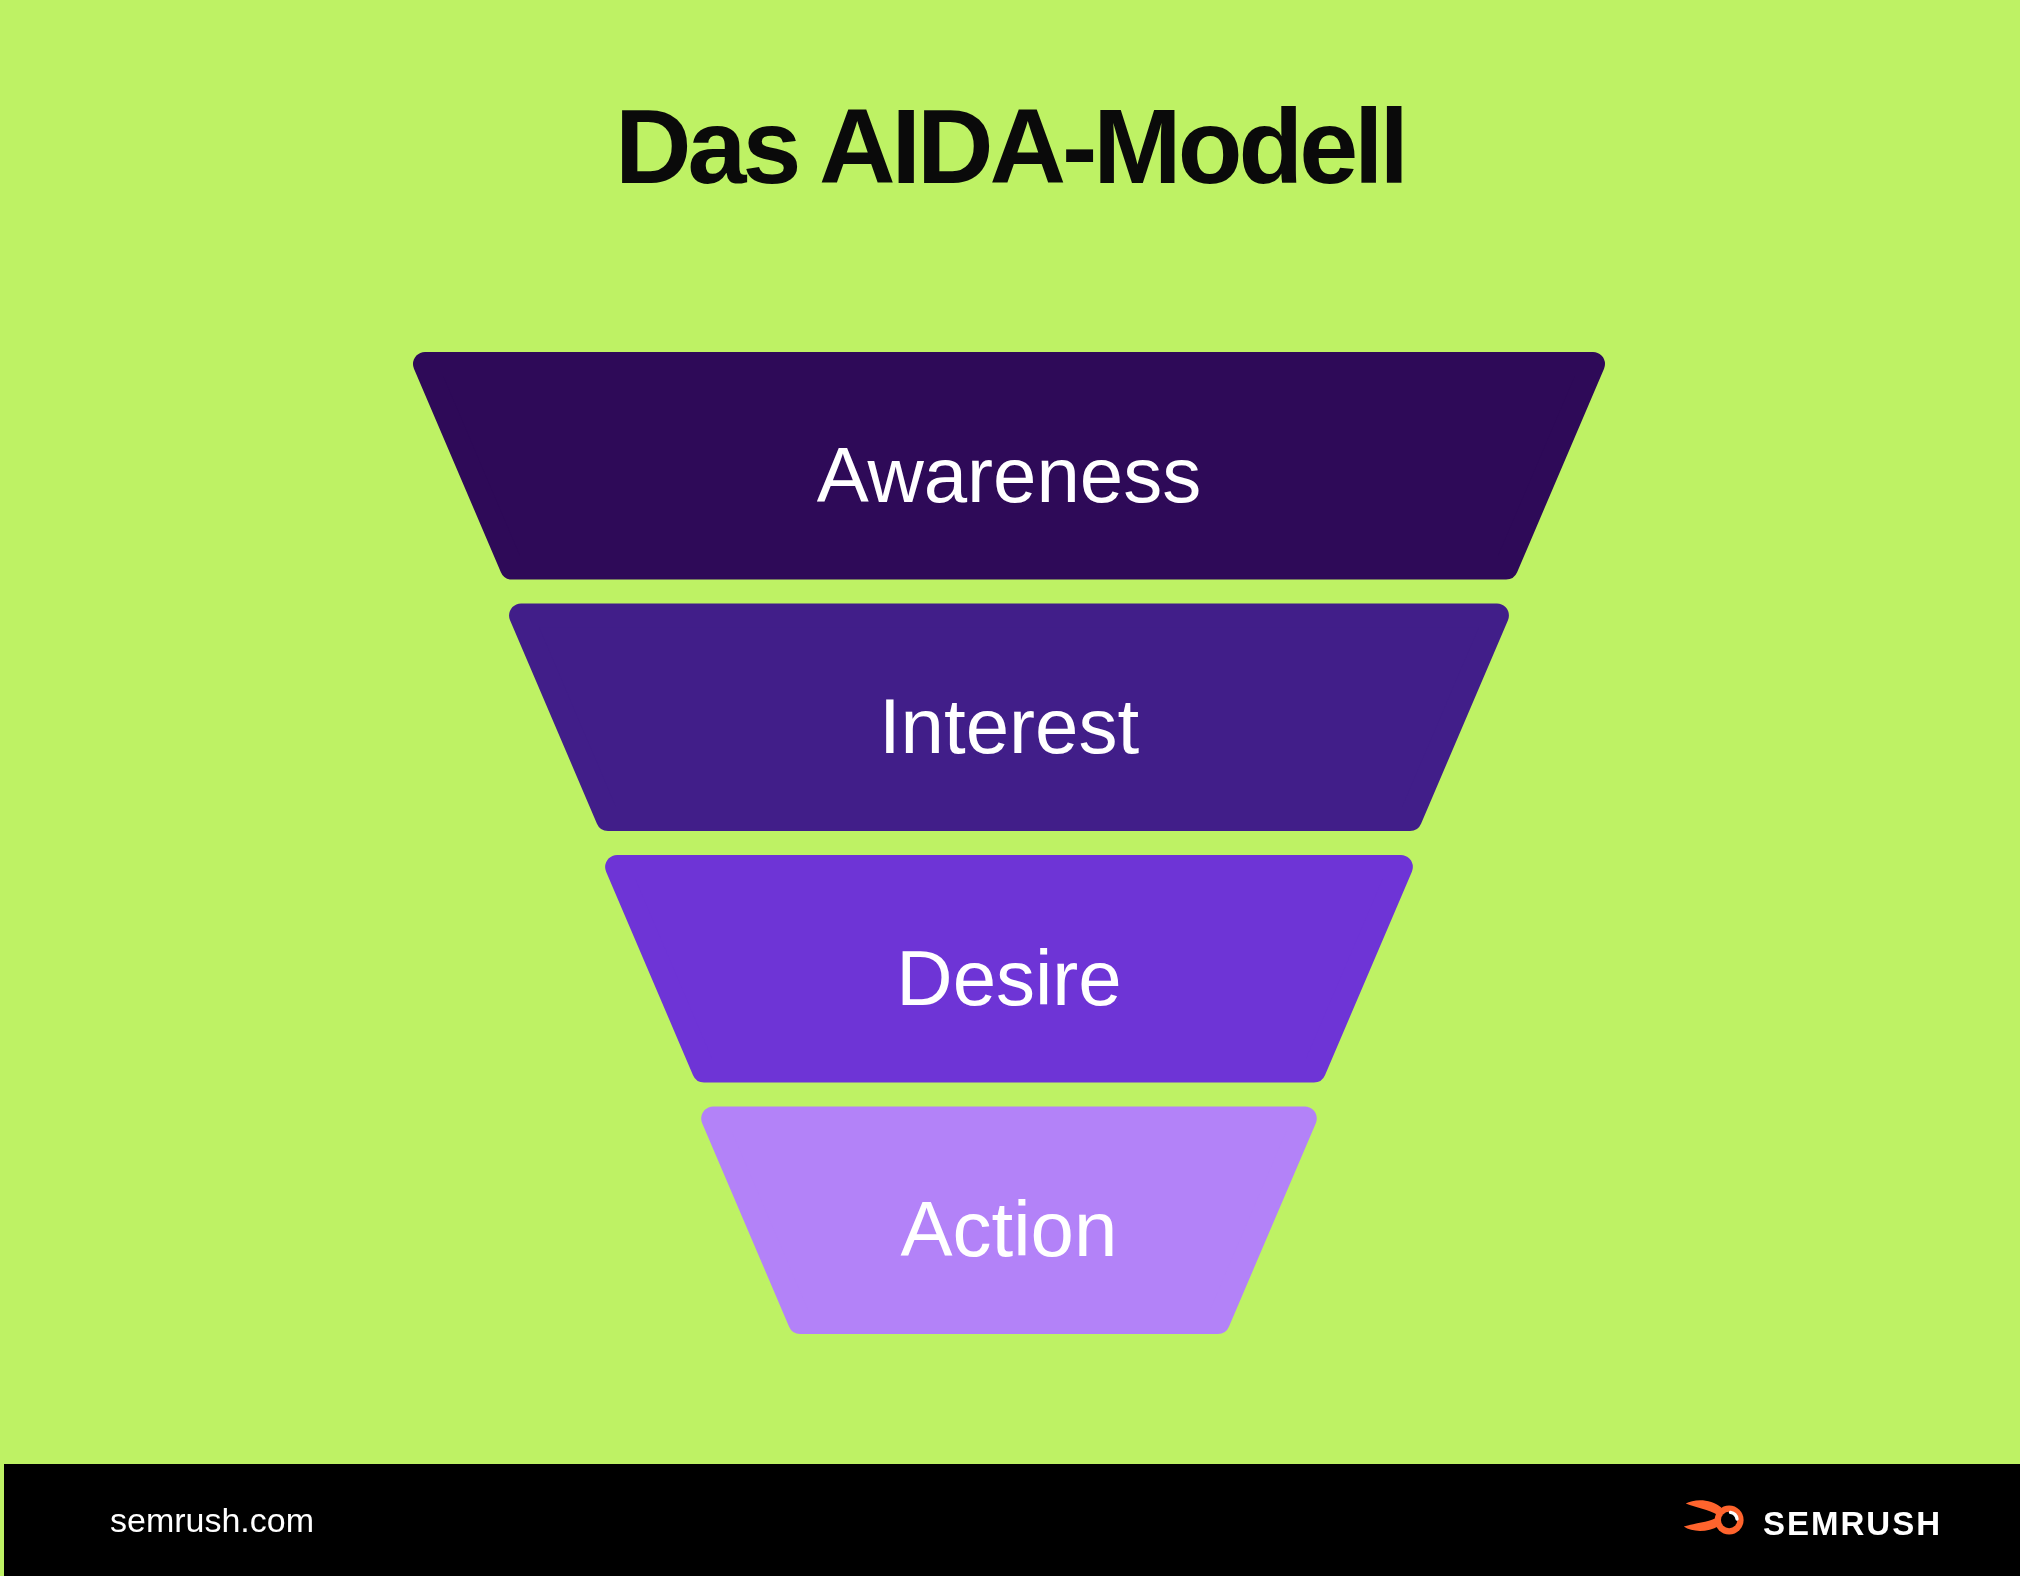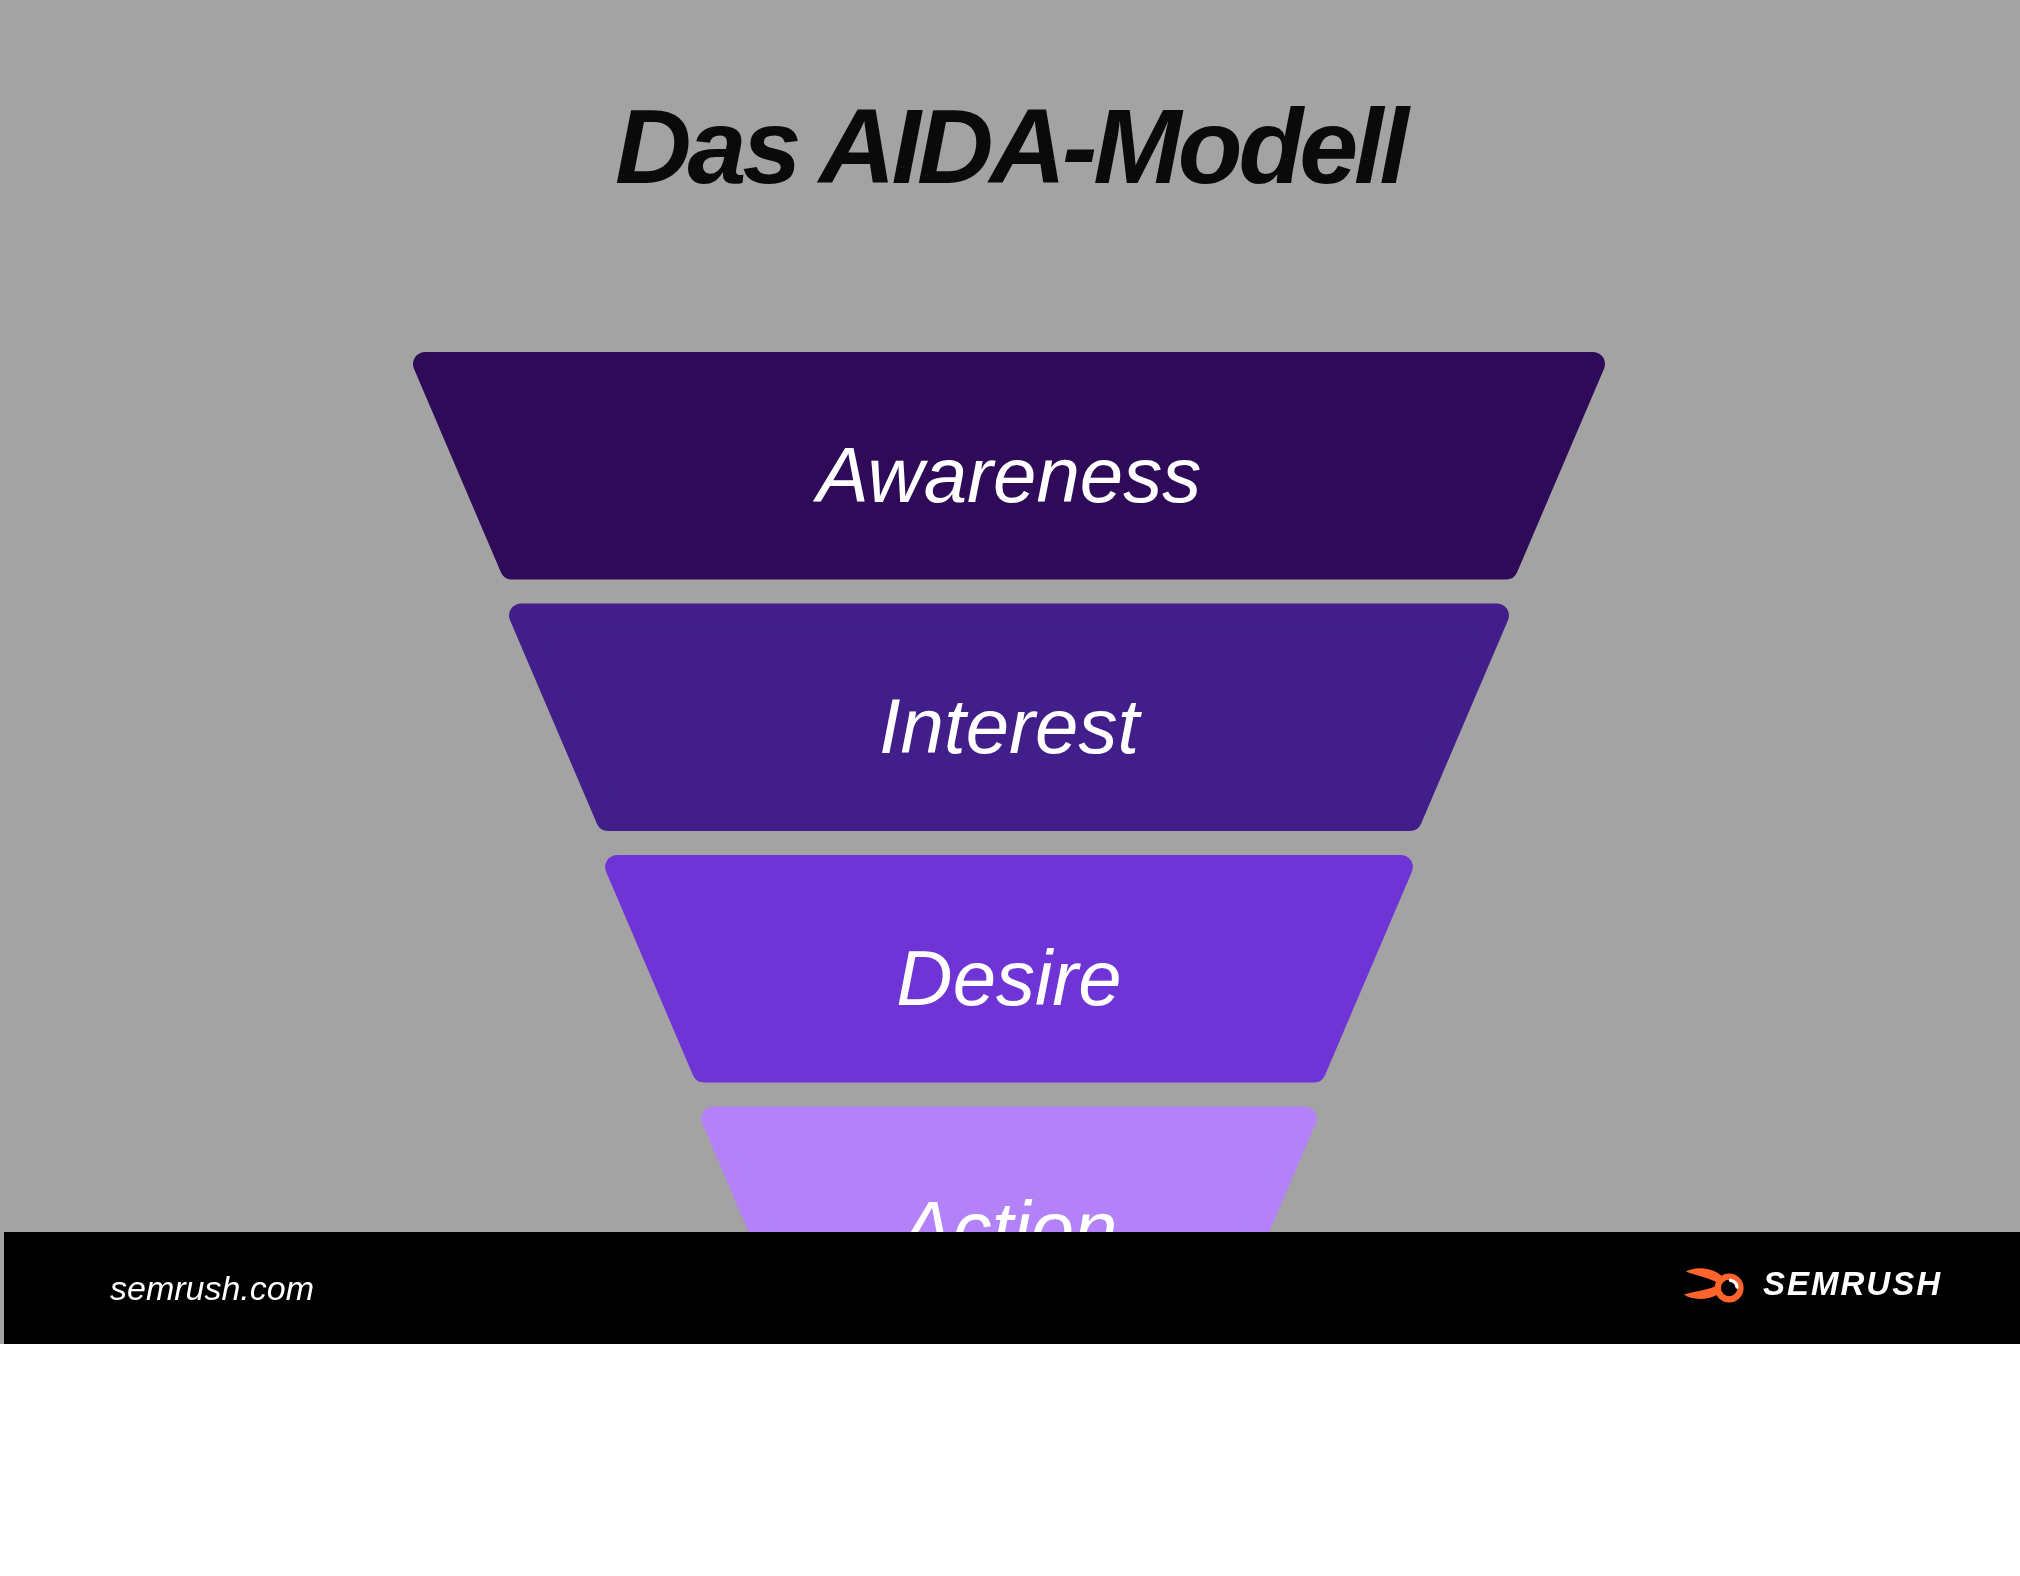--- a/index.html
+++ b/index.html
@@ -4,24 +4,23 @@
 <style>
   html, body {
     margin: 0;
     padding: 0;
     background: #ffffff;
     font-family: "Liberation Sans", sans-serif;
   }
   .page {
     position: relative;
     width: 2020px;
-    height: 1344px;
-    background: #a3a3a3;
+    height: 1576px;
+    background: #bef264;
     overflow: hidden;
-    font-style: italic;
   }
   .title {
     position: absolute;
     top: 86px;
     left: 0;
     width: 100%;
     margin: 0;
     text-align: center;
     font-size: 106px;
     font-weight: 800;
@@ -51,21 +50,21 @@
     padding: 0 82px 0 106px;
     box-sizing: border-box;
   }
   .site-label {
     color: #ffffff;
     font-size: 34px;
     font-weight: 400;
   }
   .brand {
     display: flex;
-    align-items: flex-start;
+    align-items: flex-end;
     gap: 14px;
   }
   .brand-name {
     color: #ffffff;
     font-size: 33px;
     font-weight: 700;
     letter-spacing: 2px;
   }
 </style>
 </head>

